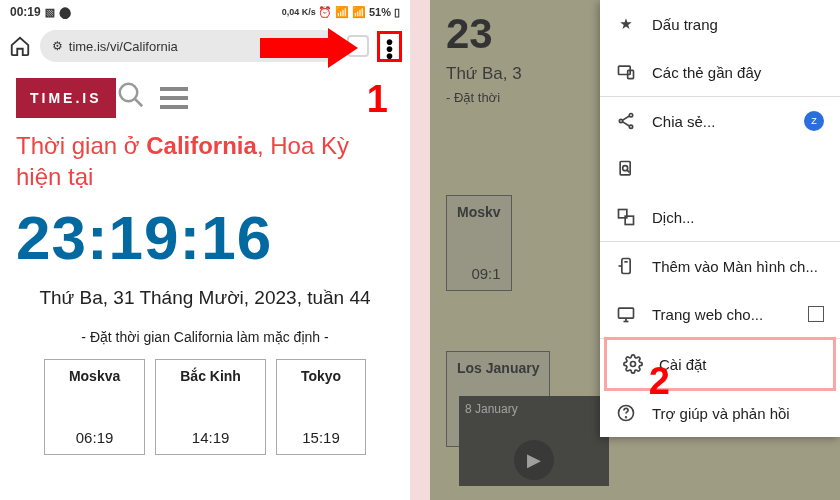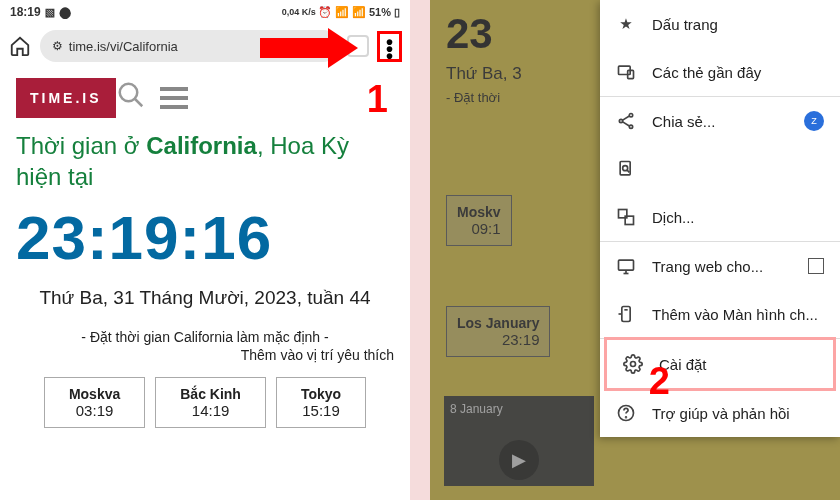--- a/index.html
+++ b/index.html
@@ -1,19 +1,19 @@
 <!DOCTYPE html>
 <html><head>
 <meta charset="utf-8">
 <style>
   * { margin: 0; padding: 0; box-sizing: border-box; font-family: Arial, sans-serif; }
   body { background: #f5dcdc; width: 840px; height: 500px; display: flex; position: relative; }
   .phone { width: 410px; height: 500px; background: #fff; position: relative; overflow: hidden; }
   .phone-left { margin-right: 20px; }
-  .phone-right { background: #fde047; }
+  .phone-right { background: #fef9c3; }
   .status-bar { height: 24px; display: flex; justify-content: space-between; align-items: center; padding: 0 10px; font-size: 12px; font-weight: 600; color: #333; }
   .status-left { display: flex; align-items: center; gap: 4px; }
   .status-right { display: flex; align-items: center; gap: 3px; font-size: 11px; }
   .small-icon { font-size: 11px; }
   .browser-bar { height: 44px; display: flex; align-items: center; padding: 0 8px; gap: 8px; }
   .home-btn { width: 24px; height: 24px; display: flex; align-items: center; justify-content: center; }
   .url-pill { flex: 1; background: #e8e8e8; border-radius: 18px; height: 32px; display: flex; align-items: center; padding: 0 12px; font-size: 13px; color: #333; gap: 6px; }
   .tabs-btn { width: 22px; height: 22px; border: 2px solid #333; border-radius: 4px; display: flex; align-items: center; justify-content: center; font-size: 11px; font-weight: bold; }
   .kebab-highlight { border: 3px solid red; padding: 2px 6px; background: #fff; }
   .kebab { font-size: 20px; font-weight: bold; line-height: 0.6; display: flex; flex-direction: column; }
@@ -24,56 +24,56 @@
   .step-number { position: absolute; color: red; font-size: 38px; font-weight: bold; z-index: 20; }
   .step-1 { top: 78px; right: 22px; }
   .step-2 { top: 360px; right: 170px; }
   .content { padding: 10px 16px; }
   .site-header { display: flex; justify-content: flex-start; align-items: center; margin-bottom: 12px; }
   .logo { background: #a91e3a; color: #fff; padding: 12px 14px; font-size: 14px; letter-spacing: 3px; font-weight: 600; }
   .header-icons { display: flex; align-items: center; gap: 14px; color: #888; }
   .mag { font-size: 28px; }
   .ham { display: flex; flex-direction: column; gap: 5px; }
   .ham span { width: 28px; height: 4px; background: #888; }
-  .title { font-size: 24px; color: #15803d; margin-bottom: 10px; line-height: 1.3; }
+  .title { font-size: 24px; color: #ef4444; margin-bottom: 10px; line-height: 1.3; }
   .title .bold { font-weight: bold; }
   .big-time { font-size: 62px; font-weight: 800; color: #0369a1; letter-spacing: 1px; margin: 8px 0 14px; }
   .date-line { font-size: 19px; color: #222; text-align: center; margin-bottom: 20px; }
   .small-link { font-size: 14px; color: #222; text-align: center; margin-bottom: 2px; }
   .city-row { display: flex; justify-content: center; gap: 10px; margin-top: 14px; }
   .city-card { border: 1px solid #aaa; padding: 8px 24px; text-align: center; }
   .city-name { font-size: 14px; font-weight: bold; color: #222; }
-  .city-time { font-size: 15px; color: #222; }
+  .city-time { font-size: 15px; color: #222; margin-top: 45px; }
 
   
   .overlay-dim { position: absolute; inset: 0; background: rgba(80,80,80,0.55); }
   .right-content { position: absolute; inset: 0; padding: 10px 16px; color: #222; }
   .r-time-frag { font-size: 42px; font-weight: 800; color: #111; }
   .r-date { font-size: 17px; margin-top: 6px; }
   .r-small { font-size: 13px; margin-top: 6px; }
   .r-city-row { display: flex; gap: 10px; margin-top: 90px; }
   .r-city-card { border: 1px solid #666; padding: 8px 10px; text-align: right; background: rgba(200,200,200,0.3); }
-  .r-media { position: absolute; bottom: 14px; left: 14px; width: 150px; height: 90px; background: #3a3a33; color: #fff; font-size: 12px; padding: 6px; display: flex; flex-direction: column; justify-content: space-between; }
+  .r-media { position: absolute; bottom: 14px; left: 29px; width: 150px; height: 90px; background: #3a3a33; color: #fff; font-size: 12px; padding: 6px; display: flex; flex-direction: column; justify-content: space-between; }
   .play-btn { align-self: center; width: 40px; height: 40px; border-radius: 50%; background: rgba(0,0,0,0.5); display: flex; align-items: center; justify-content: center; font-size: 18px; }
 
   .menu-panel { position: absolute; top: 0; right: 0; width: 240px; background: #fff; box-shadow: -2px 2px 8px rgba(0,0,0,0.3); z-index: 15; }
   .menu-item { display: flex; align-items: center; gap: 16px; padding: 14px 16px; font-size: 15px; color: #222; }
   .menu-item svg, .menu-item .mi-icon { width: 20px; height: 20px; flex-shrink: 0; display: flex; align-items: center; justify-content: center; color: #444; }
   .menu-divider { height: 1px; background: #ddd; margin: 0; }
   .menu-checkbox { width: 16px; height: 16px; border: 1.5px solid #555; margin-left: auto; }
   .zalo-badge { width: 20px; height: 20px; border-radius: 50%; background: #2a6fdb; color: #fff; font-size: 9px; display: flex; align-items: center; justify-content: center; margin-left: auto; }
   .settings-highlight { border: 3px solid #fca5a5; margin: -2px 4px; }
 </style>
 </head>
 <body>
 
 <div class="phone phone-left">
   <div class="status-bar">
     <div class="status-left">
-      <span>18:19</span>
+      <span>00:19</span>
       <span class="small-icon">▧</span>
       <span class="small-icon">⬤</span>
     </div>
     <div class="status-right">
       <span style="font-size:9px;line-height:1">0,04
 K/s</span>
       <span>⏰</span>
       <span>📶</span>
       <span>📶</span>
       <span>51%</span>
@@ -126,26 +126,25 @@
     </div>
 
     <div class="title">
       <span>Thời gian ở </span><span class="bold">California</span><span>, Hoa Kỳ hiện tại</span>
     </div>
 
     <div class="big-time">23:19:16</div>
 
     <div class="date-line">Thứ Ba, 31 Tháng Mười, 2023, tuần 44</div>
     <div class="small-link">- Đặt thời gian California làm mặc định -</div>
-    <div class="small-link" style="text-align:right">Thêm vào vị trí yêu thích</div>
 
     <div class="city-row">
       <div class="city-card">
         <div class="city-name">Moskva</div>
-        <div class="city-time">03:19</div>
+        <div class="city-time">06:19</div>
       </div>
       <div class="city-card">
         <div class="city-name">Bắc Kinh</div>
         <div class="city-time">14:19</div>
       </div>
       <div class="city-card">
         <div class="city-name">Tokyo</div>
         <div class="city-time">15:19</div>
       </div>
     </div>
@@ -221,38 +220,38 @@
             <rect x="3" y="3" width="10" height="10"></rect>
             <rect x="11" y="11" width="10" height="10"></rect>
           </svg>
         </span>
       <span>Dịch...</span>
     </div>
     <div class="menu-divider"></div>
     <div class="menu-item">
       <span class="mi-icon">
           <svg viewBox="0 0 24 24" width="20" height="20" fill="none" stroke="#444" stroke-width="2">
+            <rect x="7" y="3" width="10" height="18" rx="2"></rect>
+            <line x1="10" y1="7" x2="14" y2="7"></line>
+            <polyline points="3 12 7 12"></polyline>
+          </svg>
+        </span>
+      <span>Thêm vào Màn hình ch...</span>
+    </div>
+    <div class="menu-item">
+      <span class="mi-icon">
+          <svg viewBox="0 0 24 24" width="20" height="20" fill="none" stroke="#444" stroke-width="2">
             <rect x="3" y="5" width="18" height="12" rx="1"></rect>
             <line x1="9" y1="21" x2="15" y2="21"></line>
             <line x1="12" y1="17" x2="12" y2="21"></line>
           </svg>
         </span>
       <span>Trang web cho...</span>
       <span class="menu-checkbox"></span>
     </div>
-    <div class="menu-item">
-      <span class="mi-icon">
-          <svg viewBox="0 0 24 24" width="20" height="20" fill="none" stroke="#444" stroke-width="2">
-            <rect x="7" y="3" width="10" height="18" rx="2"></rect>
-            <line x1="10" y1="7" x2="14" y2="7"></line>
-            <polyline points="3 12 7 12"></polyline>
-          </svg>
-        </span>
-      <span>Thêm vào Màn hình ch...</span>
-    </div>
     <div class="menu-divider"></div>
     <div class="menu-item settings-highlight">
       <span class="mi-icon">
           <svg viewBox="0 0 24 24" width="20" height="20" fill="none" stroke="#444" stroke-width="2">
             <circle cx="12" cy="12" r="3"></circle>
             <path d="M19.4 15a1.7 1.7 0 00.34 1.87l.06.06a2 2 0 11-2.83 2.83l-.06-.06a1.7 1.7 0 00-1.87-.34 1.7 1.7 0 00-1.03 1.56V21a2 2 0 11-4 0v-.09a1.7 1.7 0 00-1.03-1.56 1.7 1.7 0 00-1.87.34l-.06.06a2 2 0 11-2.83-2.83l.06-.06a1.7 1.7 0 00.34-1.87 1.7 1.7 0 00-1.56-1.03H3a2 2 0 110-4h.09a1.7 1.7 0 001.56-1.03 1.7 1.7 0 00-.34-1.87l-.06-.06a2 2 0 112.83-2.83l.06.06a1.7 1.7 0 001.87.34h0a1.7 1.7 0 001.03-1.56V3a2 2 0 114 0v.09a1.7 1.7 0 001.03 1.56h0a1.7 1.7 0 001.87-.34l.06-.06a2 2 0 112.83 2.83l-.06.06a1.7 1.7 0 00-.34 1.87v0a1.7 1.7 0 001.56 1.03H21a2 2 0 110 4h-.09a1.7 1.7 0 00-1.56 1.03z"></path>
           </svg>
         </span>
       <span>Cài đặt</span>
     </div>

